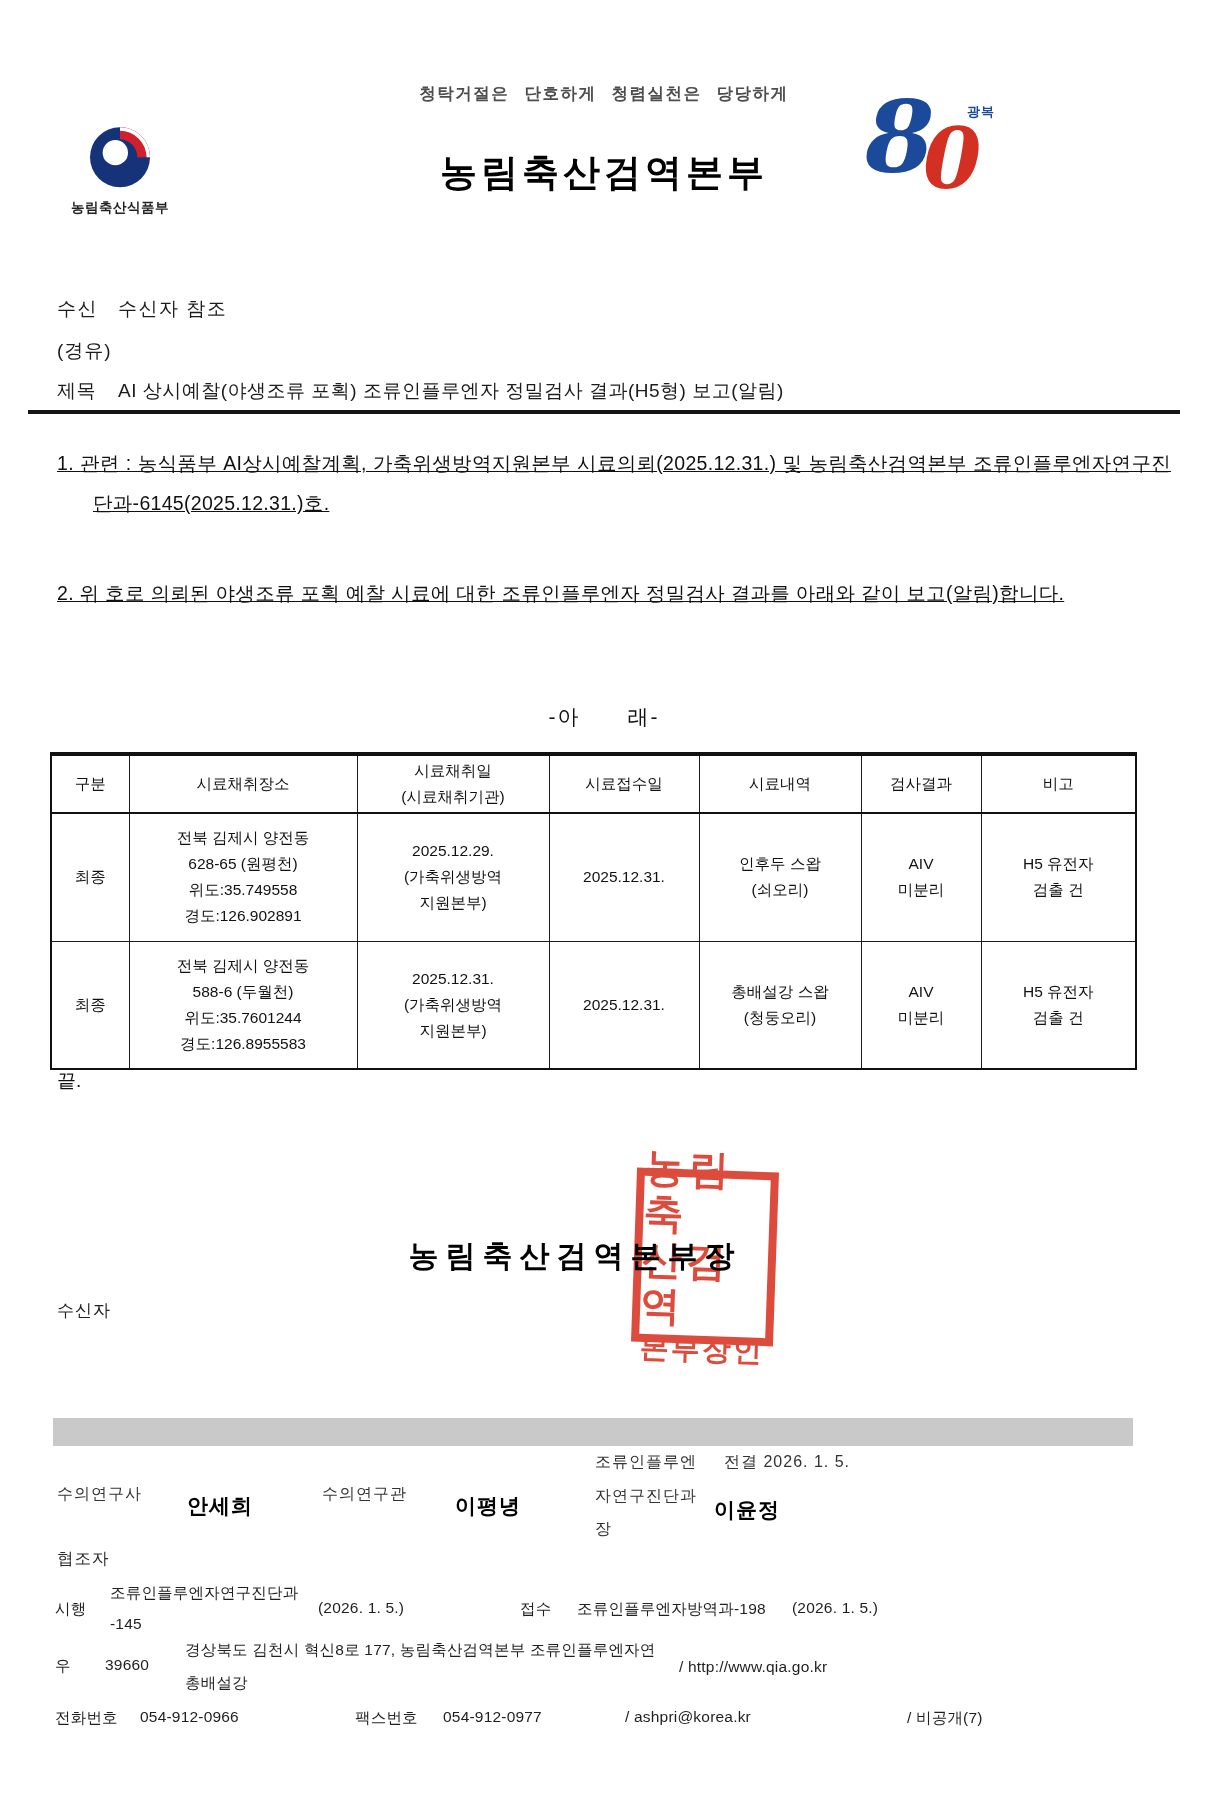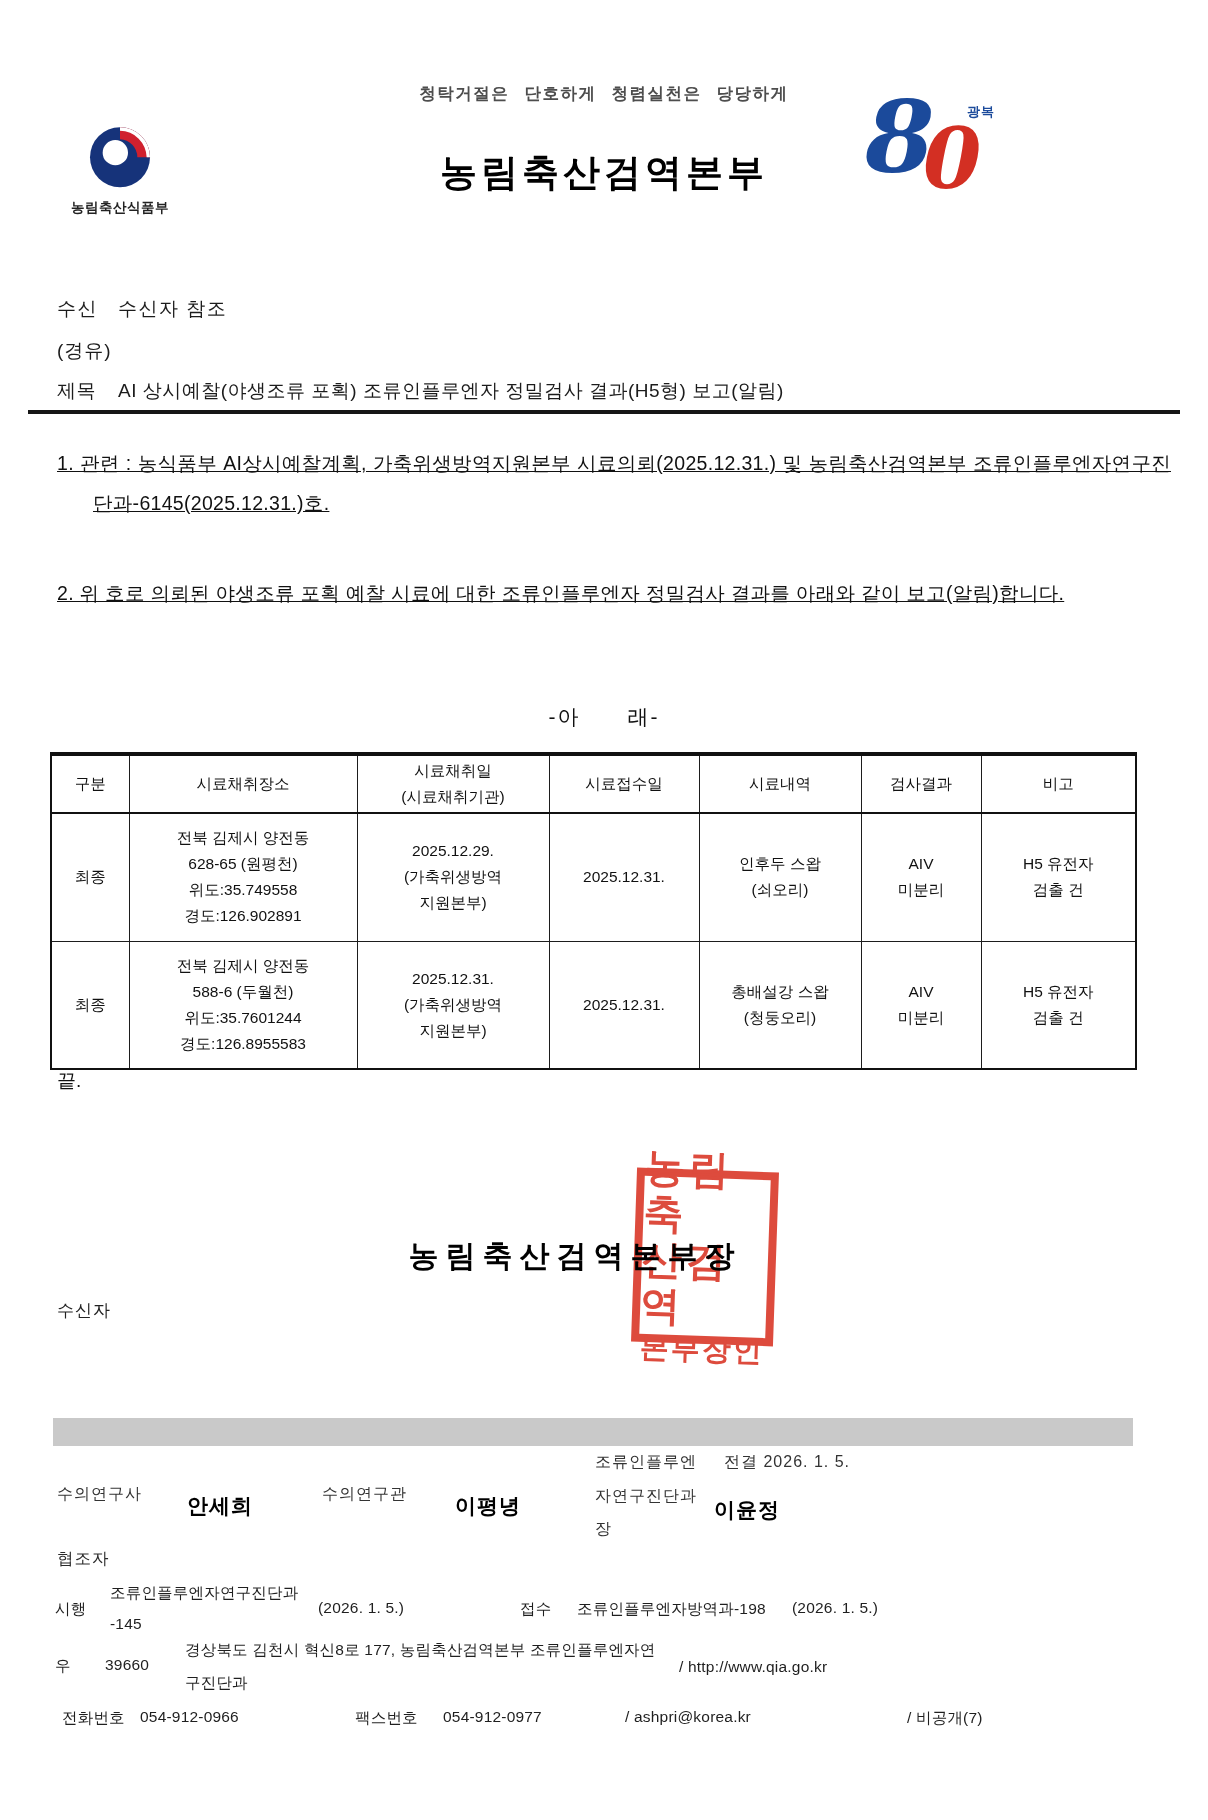--- a/index.html
+++ b/index.html
@@ -216,26 +216,26 @@
     <span class="abs" style="left:263px;top:16px;">(2026. 1. 5.)</span>
     <span class="abs" style="left:465px;top:16px;">접수</span>
     <span class="abs" style="left:522px;top:16px;">조류인플루엔자방역과-198</span>
     <span class="abs" style="left:737px;top:16px;">(2026. 1. 5.)</span>
   </div>
 
   <div class="abs addr-block ft">
     <span class="abs" style="left:0;top:16px;">우</span>
     <span class="abs" style="left:50px;top:16px;">39660</span>
     <span class="abs" style="left:130px;top:0;">경상북도 김천시 혁신8로 177, 농림축산검역본부 조류인플루엔자연</span>
-    <span class="abs" style="left:130px;top:33px;">구진단과</span>
+    <span class="abs" style="left:130px;top:33px;">총배설강</span>
     <span class="abs" style="left:624px;top:18px;">/ http://www.qia.go.kr</span>
   </div>
 
   <div class="abs phone-block ft">
-    <span class="abs" style="left:7px;top:0;font-family:Liberation Serif, serif;">전화번호</span>
+    <span class="abs" style="left:0;top:0;font-family:Liberation Serif, serif;">전화번호</span>
     <span class="abs" style="left:85px;top:0;">054-912-0966</span>
     <span class="abs" style="left:300px;top:0;">팩스번호</span>
     <span class="abs" style="left:388px;top:0;">054-912-0977</span>
     <span class="abs" style="left:570px;top:0;">/ ashpri@korea.kr</span>
     <span class="abs" style="left:852px;top:0;">/ 비공개(7)</span>
   </div>
 
 
 </div>
 

